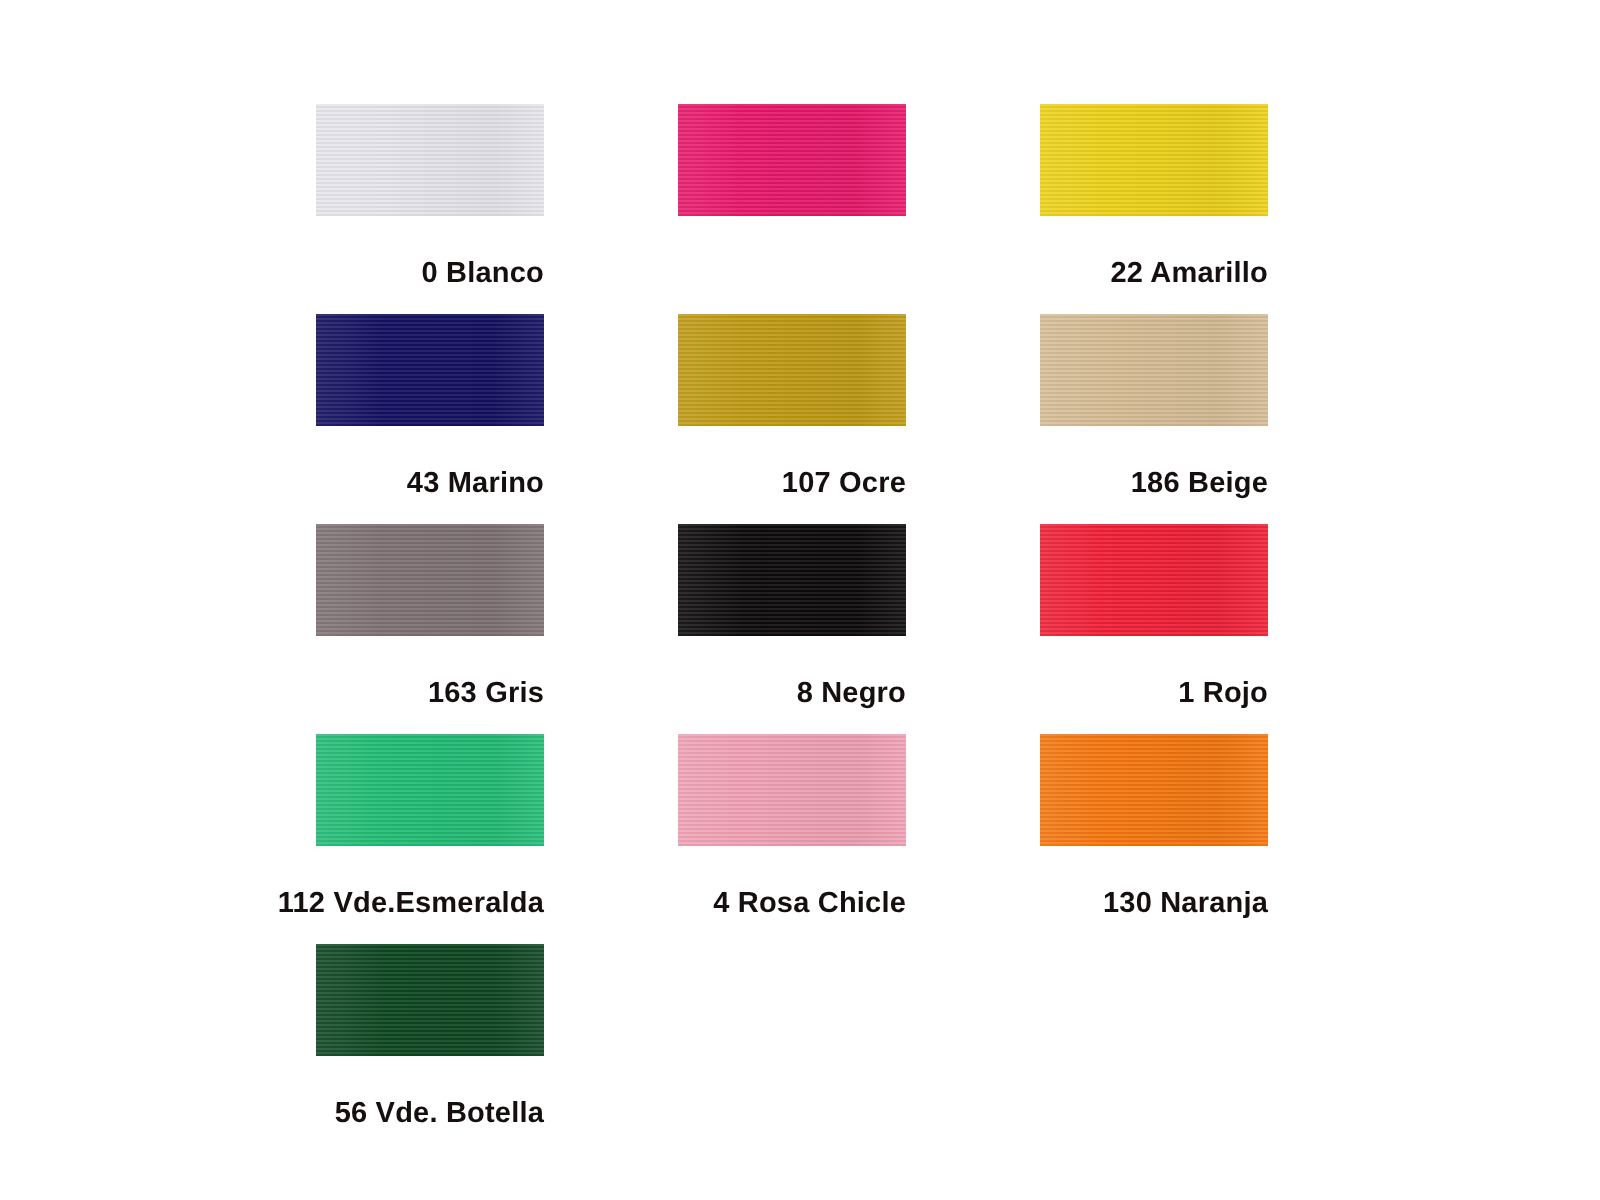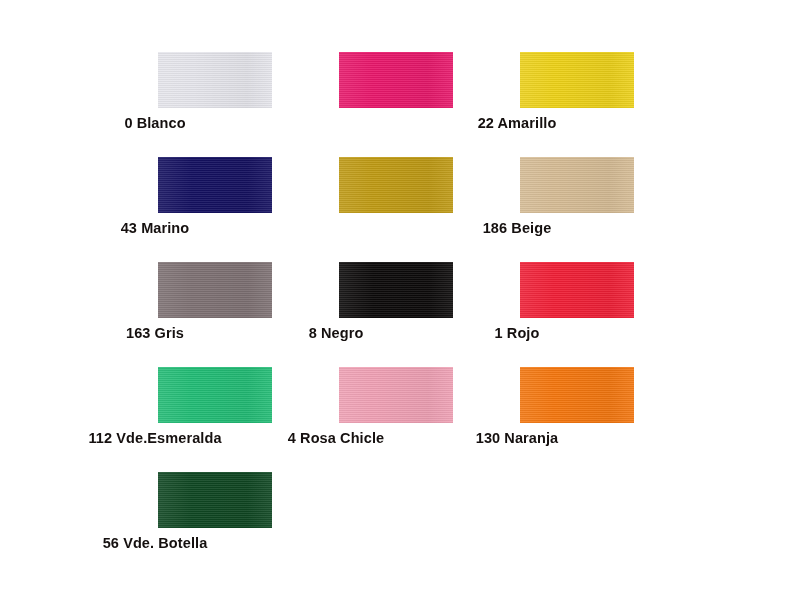--- a/index.html
+++ b/index.html
@@ -78,22 +78,22 @@
       rgba(0,0,0,0.03) 78%,
       rgba(255,255,255,0.05) 100%
     );
     pointer-events: none;
   }
 
   .swatch-label {
     position: absolute;
     left: -120px;
     right: 0px;
-    top: 62px;
-    text-align: center;
+    top: 76px;
+    text-align: right;
     font-size: 14.5px;
     font-weight: bold;
     color: #15100f;
     letter-spacing: 0.1px;
     white-space: nowrap;
     line-height: 18px;
   }
 </style>
 </head>
 <body>
@@ -125,20 +125,21 @@
           <div class="texture"></div>
           <div class="sheen"></div>
         </div>
         <div class="swatch-label">43 Marino</div>
       </div>
       <div class="swatch-cell">
         <div class="swatch-chip" style="background-color: rgb(191, 154, 20);">
           <div class="texture"></div>
           <div class="sheen"></div>
         </div>
+        <div class="swatch-label">107 Ocre</div>
       </div>
       <div class="swatch-cell">
         <div class="swatch-chip" style="background-color: rgb(214, 188, 149);">
           <div class="texture"></div>
           <div class="sheen"></div>
         </div>
         <div class="swatch-label">186 Beige</div>
       </div>
       <div class="swatch-cell">
         <div class="swatch-chip" style="background-color: rgb(126, 113, 115);">

